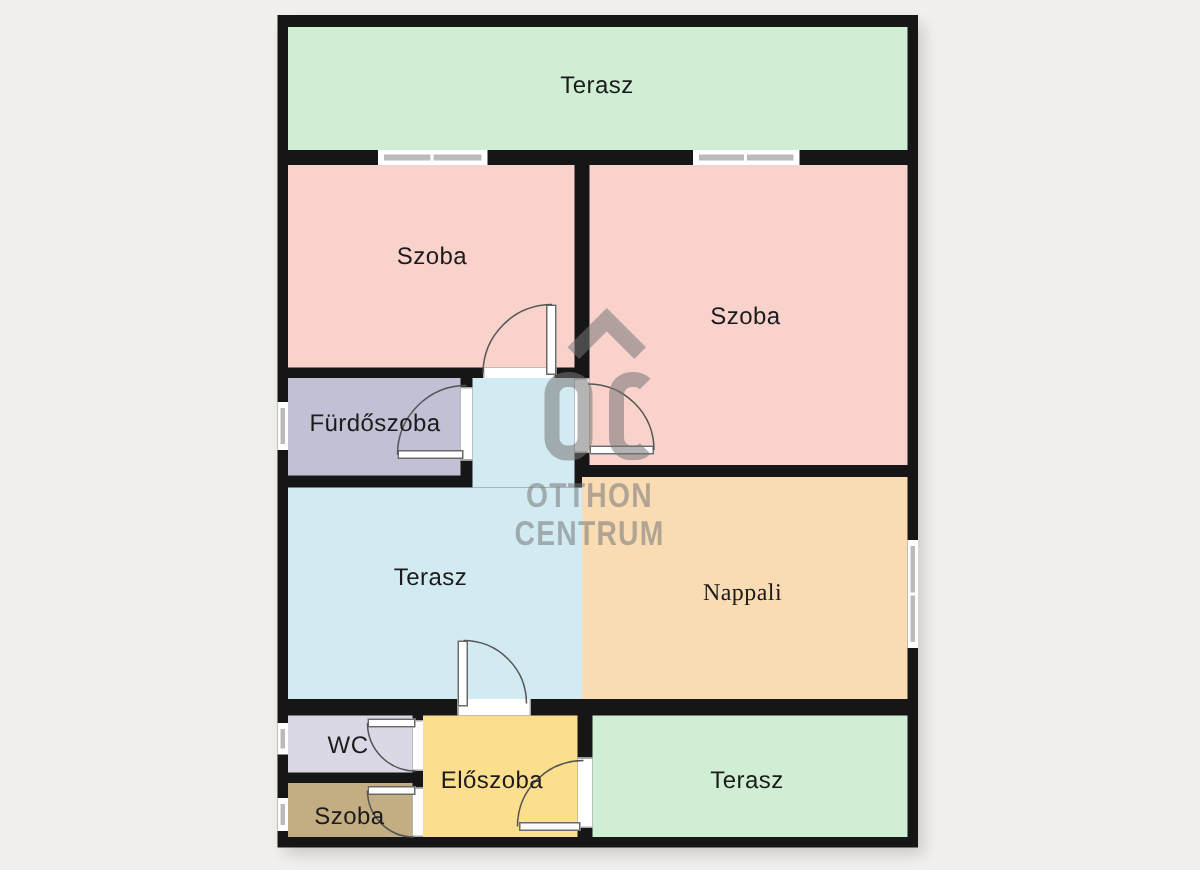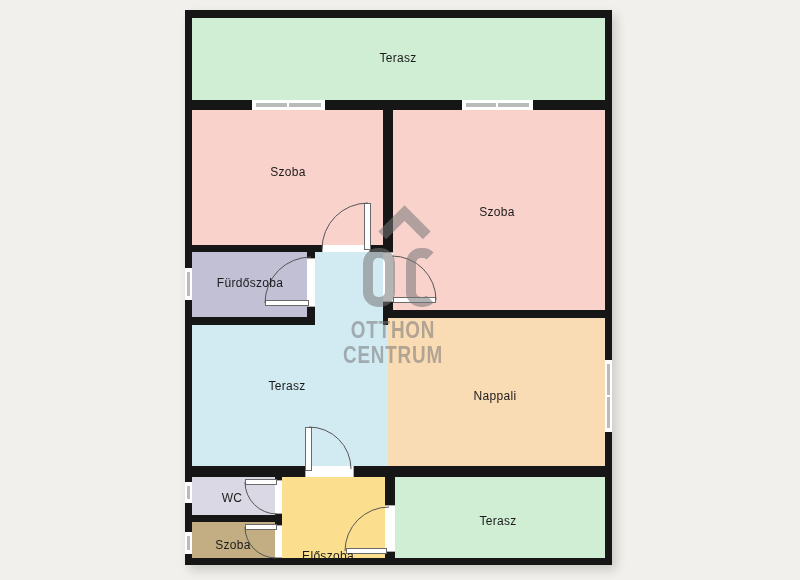--- a/index.html
+++ b/index.html
@@ -1,20 +1,20 @@
 <!DOCTYPE html>
 <html style="--bg: #f1f0ec; --wall: #161616; --glass: #bbbbbb; --wm: rgba(118,118,118,0.55);"><head>
 <meta charset="utf-8">
 <style>
   html,body{margin:0;padding:0;}
   body{font-family:"Liberation Sans", sans-serif;}
   .stage{position:relative;width:800px;height:580px;background:var(--bg,#f1f0ec);overflow:hidden;}
   .plan-structure{position:absolute;left:185px;top:10px;width:427px;height:555px;background:var(--wall,#161616);box-shadow:4px 5px 10px rgba(0,0,0,0.16);}
   .room{position:absolute;}
-  .room-label{position:absolute;transform:translate(-50%,-50%);font-size:12px;color:#1b1b1b;white-space:nowrap;letter-spacing:0.3px;}
+  .room-label{position:absolute;transform:translate(-50%,-50%);font-size:16px;color:#1b1b1b;white-space:nowrap;letter-spacing:0.3px;}
   .window{position:absolute;background:#ffffff;}
   .glass{position:absolute;background:var(--glass,#bbbbbb);}
   .glass-h{left:4px;right:4px;top:3px;height:4px;}
   .glass-v{top:4px;bottom:4px;left:2px;width:3px;}
   .tick-h{position:absolute;top:2px;width:2px;height:6px;background:#ffffff;}
   .tick-v{position:absolute;left:1px;height:2px;width:5px;background:#ffffff;}
   .opening{position:absolute;background:#ffffff;}
   .op-h{border-left:1px solid #aaaaaa;border-right:1px solid #aaaaaa;}
   .op-v{border-top:1px solid #aaaaaa;border-bottom:1px solid #aaaaaa;}
   .leaf{position:absolute;background:#ffffff;border:1px solid #6a6a6a;box-sizing:border-box;}
@@ -93,23 +93,23 @@
       <path d="M245,527 A31,31 0 0 0 276,558" stroke="#555555"></path>
       <path d="M345,551 A44,44 0 0 1 389,507" stroke="#555555"></path>
     </g>
   </svg>
 
   <div class="room-label" style="left:398px;top:58px;">Terasz</div>
   <div class="room-label" style="left:288px;top:172px;">Szoba</div>
   <div class="room-label" style="left:497px;top:212px;">Szoba</div>
   <div class="room-label" style="left:250px;top:283px;">Fürdőszoba</div>
   <div class="room-label" style="left:287px;top:386px;">Terasz</div>
-  <div class="room-label" style="left:495px;top:396px;">Nappali</div>
+  <div class="room-label" style="left:495px;top:396px;font-family:Liberation Serif, serif;">Nappali</div>
   <div class="room-label" style="left:232px;top:498px;">WC</div>
-  <div class="room-label" style="left:328px;top:521px;margin-top:35px;">Előszoba</div>
+  <div class="room-label" style="left:328px;top:521px;">Előszoba</div>
   <div class="room-label" style="left:233px;top:545px;">Szoba</div>
   <div class="room-label" style="left:498px;top:521px;">Terasz</div>
 
   <div class="wm">
     <div class="wm-roof"></div>
     <div class="wm-o"></div>
     <div class="wm-c"></div>
     <div class="wm-text" style="top:317px;">OTTHON</div>
     <div class="wm-text" style="top:342px;">CENTRUM</div>
   </div>

